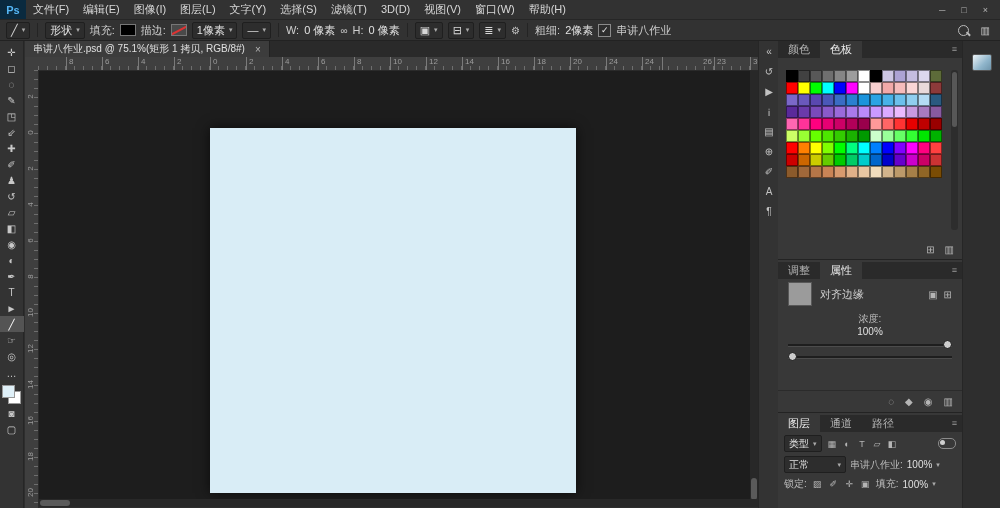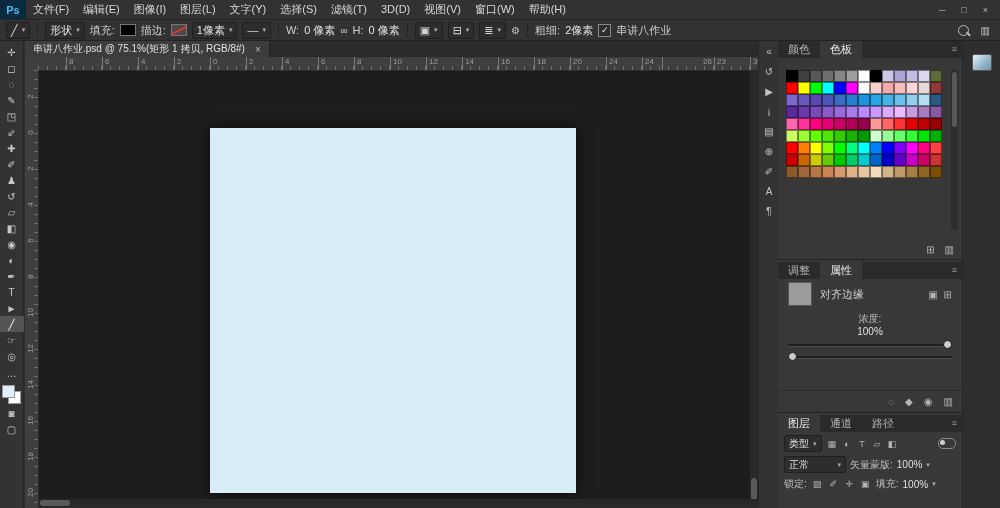--- a/index.html
+++ b/index.html
@@ -502,21 +502,21 @@
             <div class="licon">▱</div>
             <div class="licon">◧</div>
           </span>
         <div class="toggle"></div>
       </div>
       <div class="blend-row">
         <div class="combo" style="width:52px;justify-content:space-between;">
           <span class="small-value">正常</span>
           <span class="chev">▾</span>
         </div>
-        <span class="small-label">矢量蒙版:</span>
+        <span class="small-label">串讲八作业:</span>
         <span class="small-value">100%</span>
         <span class="chev">▾</span>
       </div>
       <div class="lock-row">
         <span class="small-label">锁定:</span>
         <span id="lock-icons" style="display:flex;gap:3px;">
             <div class="licon">▨</div>
             <div class="licon">✐</div>
             <div class="licon">✛</div>
             <div class="licon">▣</div>

